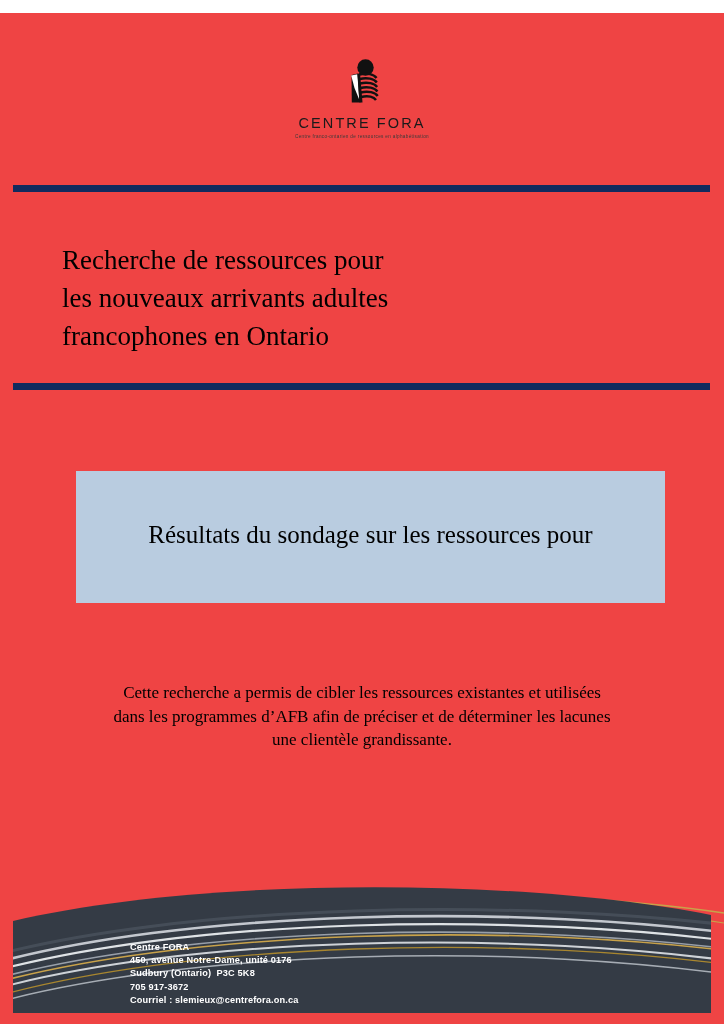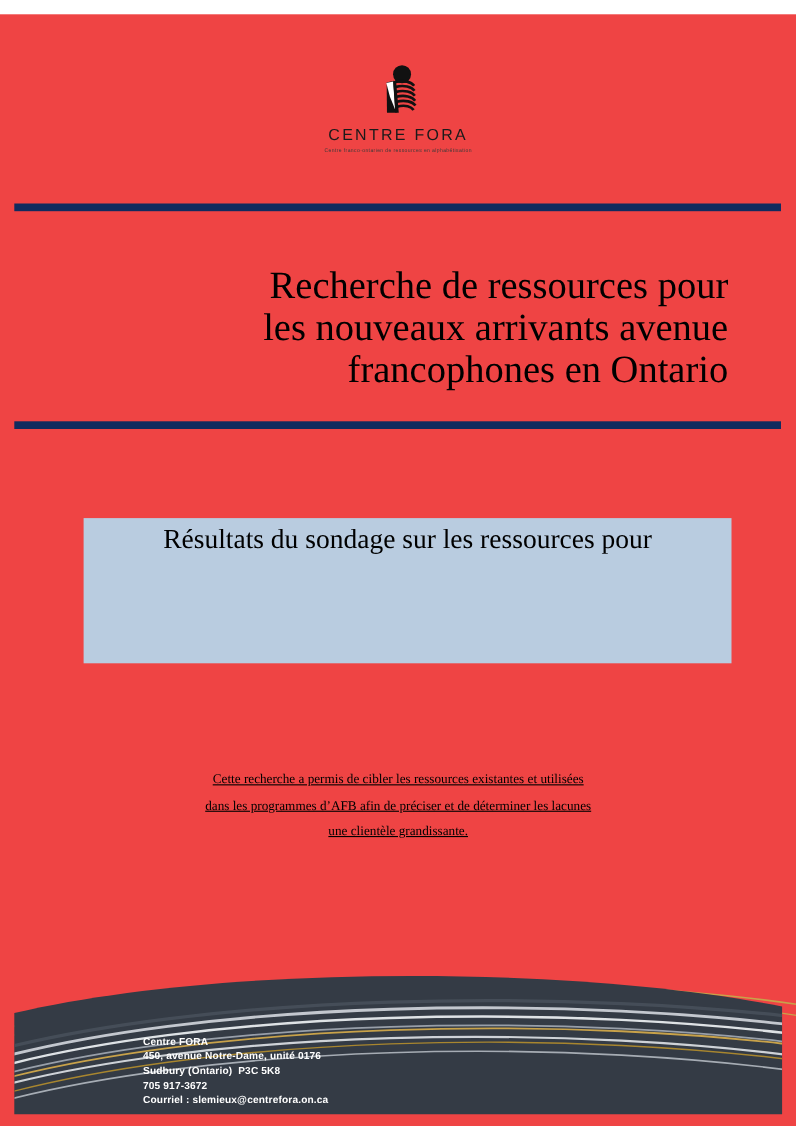--- a/index.html
+++ b/index.html
@@ -60,58 +60,58 @@
   }
   .navy-rule.top { top: 172px; }
   .navy-rule.bottom { top: 370px; }
 
   
   .main-title {
     position: absolute;
     top: 228px;
     left: 62px;
     width: 600px;
-    text-align: right;
-    font-size: 35px;
+    text-align: left;
+    font-size: 27px;
     line-height: 38px;
     color: #000000;
   }
   .main-title .tl { display: block; }
 
   
   .subtitle-box {
     position: absolute;
     top: 458px;
     left: 76px;
     width: 589px;
     height: 132px;
     background: #b9cce0;
     display: flex;
+    align-items: center;
     justify-content: center;
   }
   .subtitle-text {
     text-align: center;
     font-size: 25px;
     line-height: 40px;
     color: #000000;
     padding-bottom: 4px;
   }
   .subtitle-text .tl { display: block; }
 
   
   .abstract {
     position: absolute;
-    top: 684px;
+    top: 668px;
     left: 92px;
     width: 540px;
     text-align: center;
-    font-size: 12px;
+    font-size: 17px;
     line-height: 23.5px;
     color: #000000;
-    text-decoration: underline;
   }
   .abstract .tl { display: block; }
 
   
   .footer-art {
     position: absolute;
     left: 0;
     top: 862px;
     width: 724px;
     height: 162px;
@@ -151,21 +151,21 @@
     </svg>
     <div class="logo-wordmark">CENTRE FORA</div>
     <div class="logo-tagline">Centre franco-ontarien de ressources en alphabétisation</div>
   </div>
 
   <div class="navy-rule top"></div>
   <div class="navy-rule bottom"></div>
 
   <div class="main-title">
     <span class="tl">Recherche de ressources pour</span>
-    <span class="tl">les nouveaux arrivants avenue</span>
+    <span class="tl">les nouveaux arrivants adultes</span>
     <span class="tl">francophones en Ontario</span>
   </div>
 
   <div class="subtitle-box">
     <div class="subtitle-text">
       <span class="tl">Résultats du sondage sur les ressources pour</span>
     </div>
   </div>
 
   <div class="abstract">

